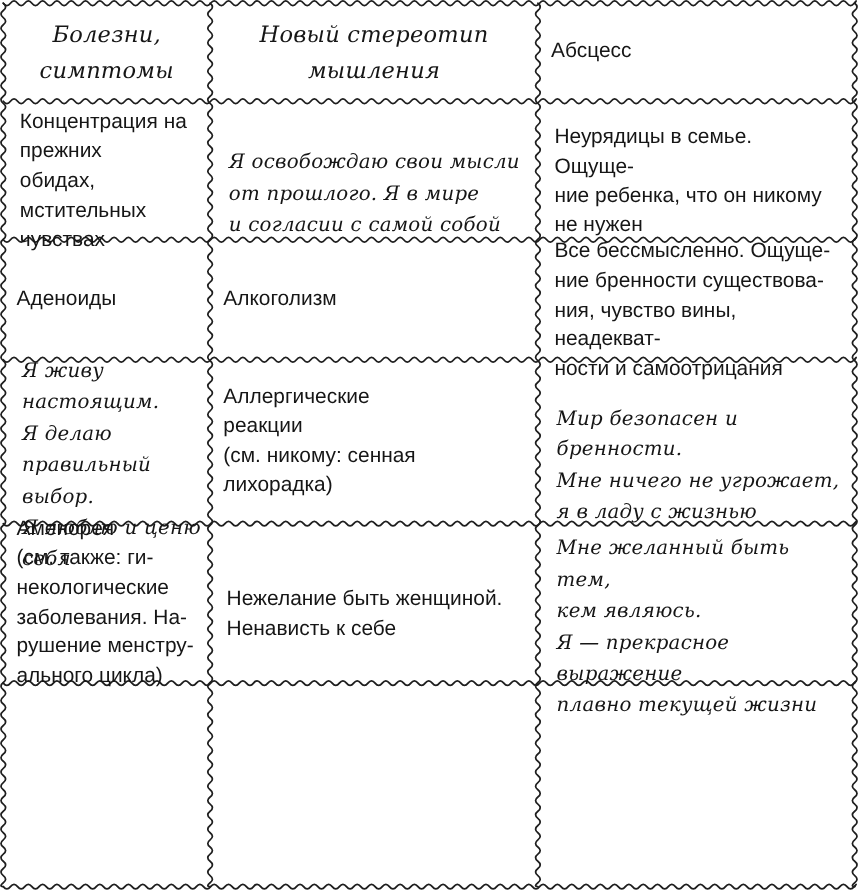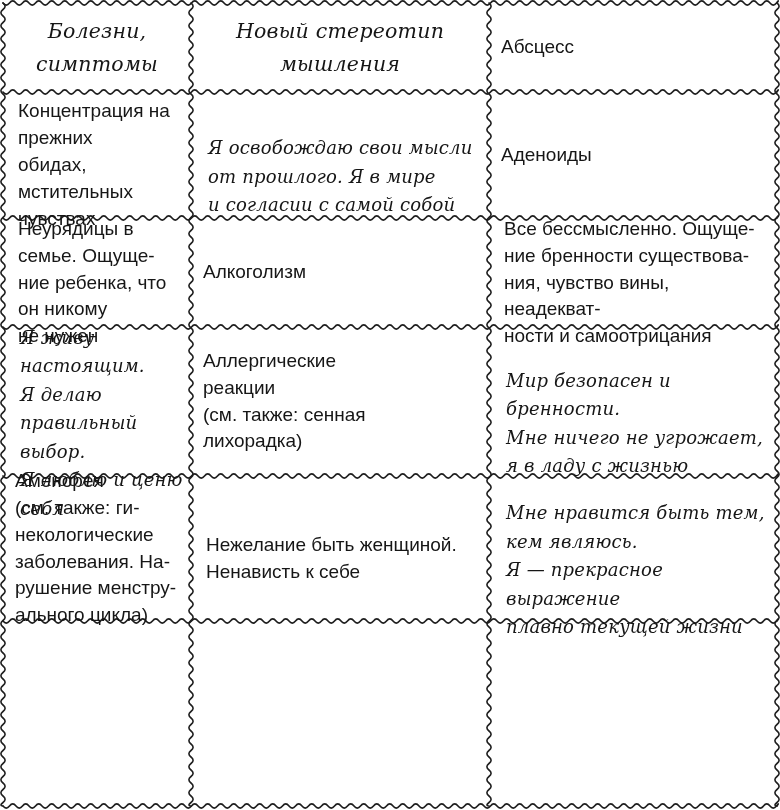--- a/index.html
+++ b/index.html
@@ -76,48 +76,48 @@
     <div class="cell hdr">Новый стереотип
 мышления</div>
 
     <div class="cell c1">Абсцесс</div>
     <div class="cell c2">Концентрация на прежних
 обидах, мстительных чувствах</div>
     <div class="cell c3">Я освобождаю свои мысли
 от прошлого. Я в мире
 и согласии с самой собой</div>
 
-    <div class="cell c1">Аденоиды</div>
     <div class="cell c2">Неурядицы в семье. Ощуще-
 ние ребенка, что он никому
 не нужен</div>
+    <div class="cell c1">Аденоиды</div>
 
     <div class="cell c1">Алкоголизм</div>
     <div class="cell c2">Все бессмысленно. Ощуще-
 ние бренности существова-
 ния, чувство вины, неадекват-
 ности и самоотрицания</div>
     <div class="cell c3">Я живу настоящим.
 Я делаю правильный выбор.
 Я люблю и ценю себя</div>
 
     <div class="cell c1">Аллергические
 реакции
-(см. также: сенная
+(см. никому: сенная
 лихорадка)</div>
     <div class="cell c3">Мир безопасен и бренности.
 Мне ничего не угрожает,
 я в ладу с жизнью</div>
 
     <div class="cell c1">Аменорея
 (см. также: ги-
 некологические
 заболевания. На-
 рушение менстру-
 ального цикла)</div>
     <div class="cell c2">Нежелание быть женщиной.
 Ненависть к себе</div>
-    <div class="cell c3">Мне нравится быть тем,
+    <div class="cell c3">Мне желанный быть тем,
 кем являюсь.
 Я — прекрасное выражение
 плавно текущей жизни</div>
   </div>
 </div>
 
 </body></html>

